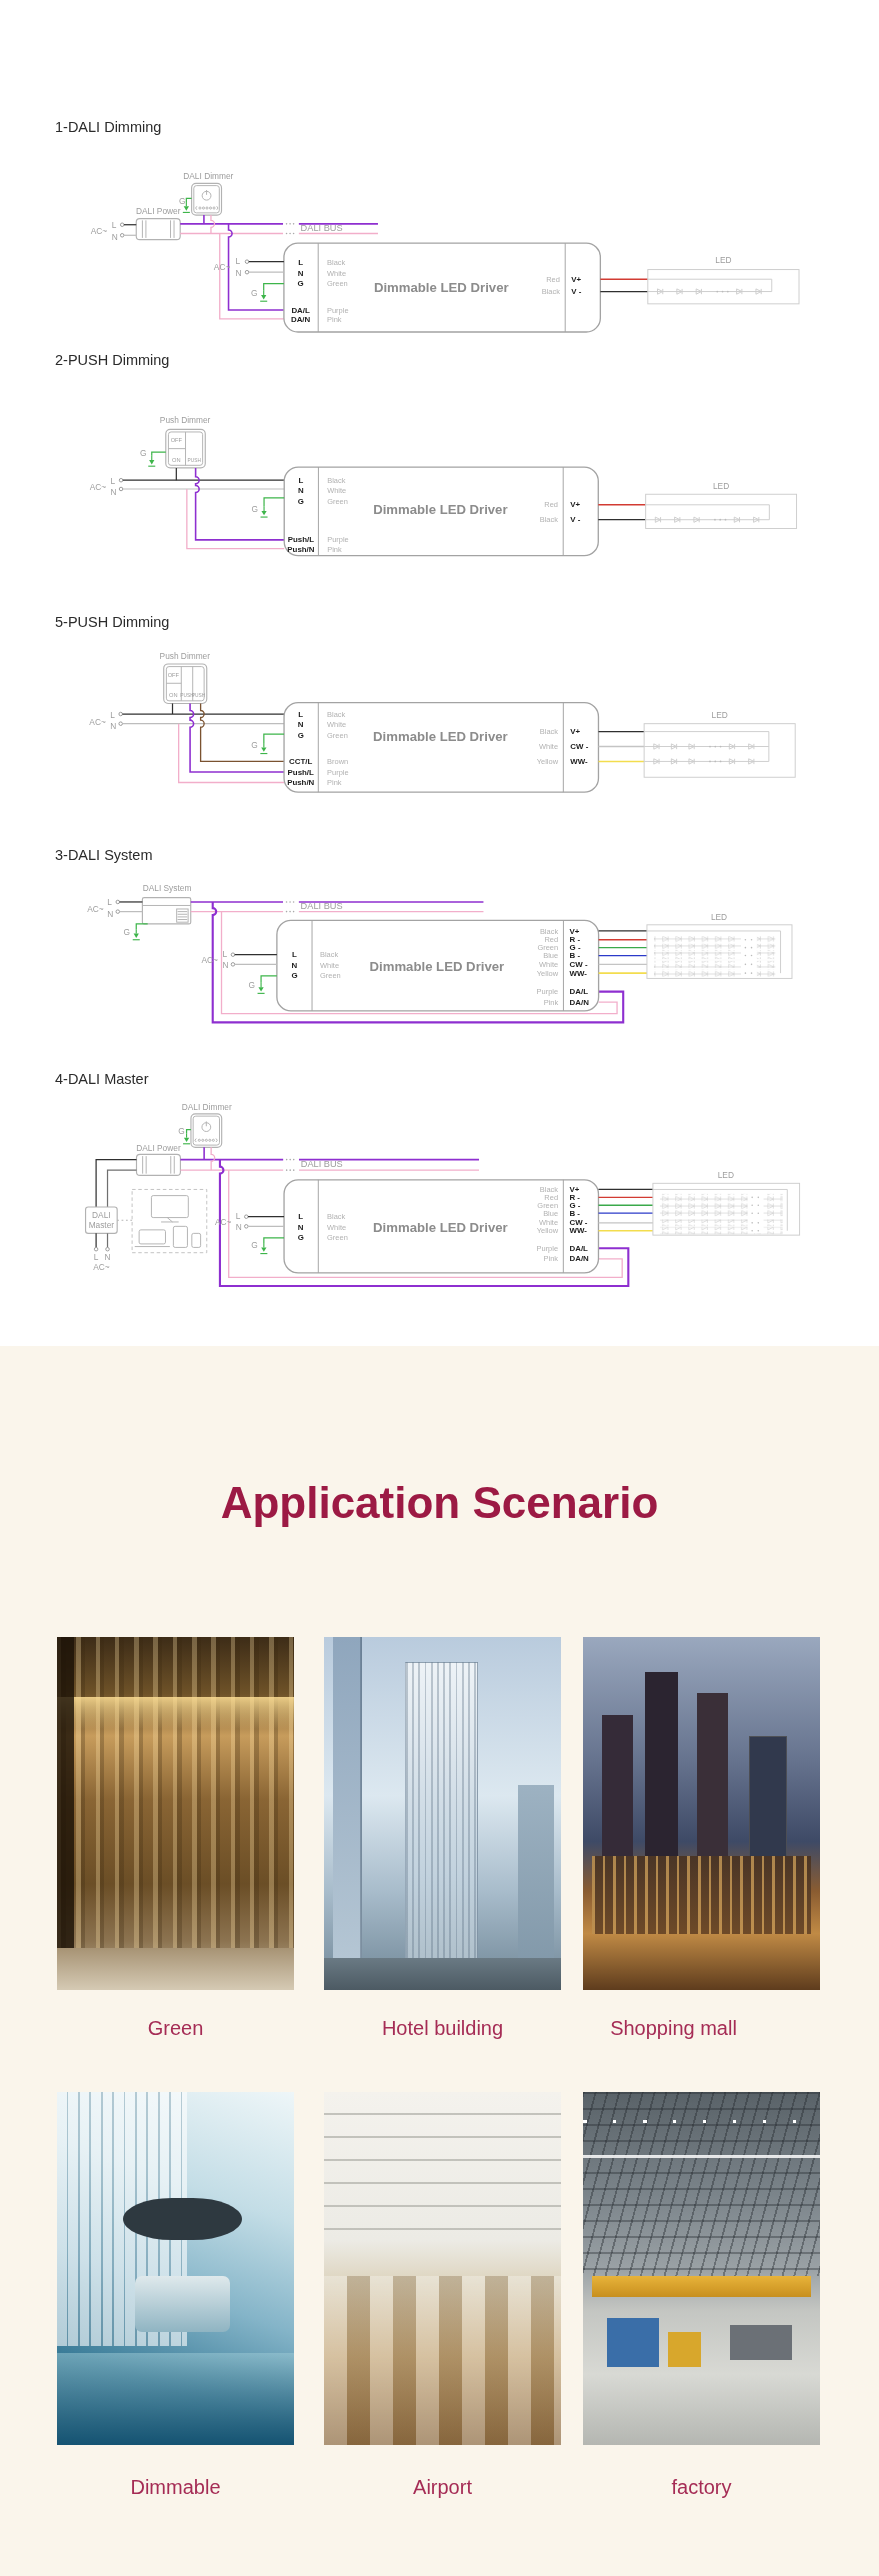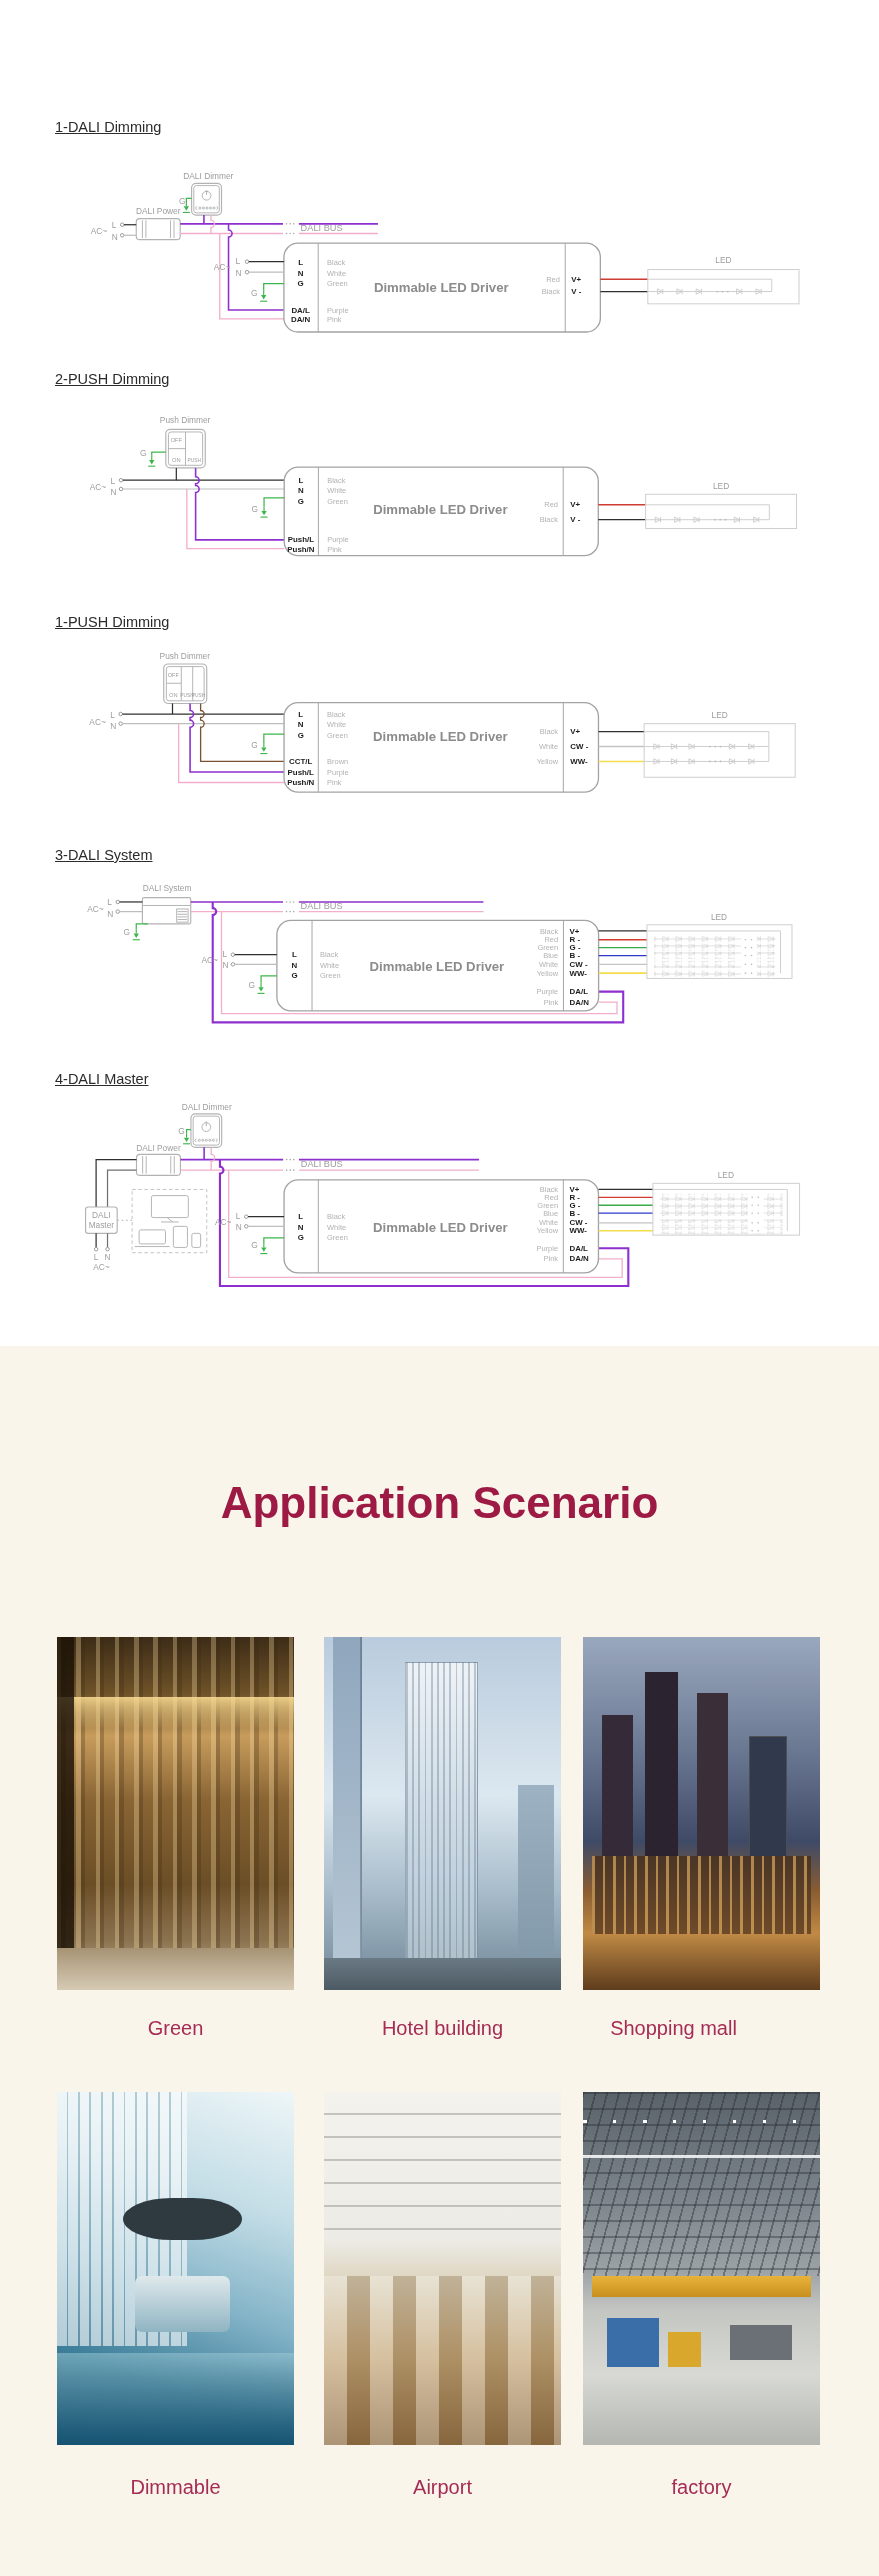--- a/index.html
+++ b/index.html
@@ -1,20 +1,20 @@
 <!DOCTYPE html>
 <html style="font-size:14px"><head>
 <meta charset="utf-8">
 <style>
   html,body{margin:0;padding:0;background:#fff;}
   .page{position:relative;width:879px;height:2576px;background:#ffffff;overflow:hidden;
         font-family:"Liberation Sans",sans-serif;}
   .main-title{position:absolute;top:33px;left:0;width:879px;text-align:center;
         font-size:35px;font-weight:bold;color:#9c1a44;letter-spacing:0.4px;}
-  .diag-heading{position:absolute;left:55px;font-size:14.5px;color:#2b2b2b;font-weight:400;text-decoration:underline;}
+  .diag-heading{position:absolute;left:55px;font-size:14.5px;color:#2b2b2b;font-weight:400;}
   .dsvg{position:absolute;left:0;width:879px;display:block;}
   svg text{font-family:"Liberation Sans",sans-serif;}
   .lbl{font-size:10.5px;fill:#9d9d9d;}
   .lbls{font-size:9.5px;fill:#9d9d9d;}
   .term{font-size:9px;font-weight:bold;fill:#1c1c1c;}
   .wn{font-size:8.5px;fill:#b2b2b2;}
   .dn{font-size:15px;font-weight:bold;fill:#8c8c8c;}
   .sw{font-size:6.5px;fill:#9d9d9d;}
   .sw2{font-size:5.5px;fill:#9d9d9d;}
   .dev{fill:#ffffff;stroke:#b2b2b2;stroke-width:1.3;}
@@ -210,21 +210,21 @@
         <use href="#di1" x="770" y="331"></use>
         <use href="#di1" x="792" y="331"></use>
       <circle cx="816" cy="331" r="1" fill="#bbb"></circle>
         <circle cx="822" cy="331" r="1" fill="#bbb"></circle>
         <circle cx="828" cy="331" r="1" fill="#bbb"></circle>
       <use href="#di1" x="838" y="331"></use>
         <use href="#di1" x="860" y="331"></use>
     </g>
   </svg>
 
-  <div class="diag-heading" style="top:371px">2-PUSH Dimming</div>
+  <div class="diag-heading" style="top:352px">2-PUSH Dimming</div>
 
   <svg class="dsvg" style="top:396px" width="879" height="193" viewBox="0 450 1000 220">
     <defs>
       <g id="gn2" class="gnd">
           <path d="M0,0 v5"></path>
           <path class="gndf" d="M-3,5 L3,5 L0,10 Z"></path>
           <path d="M-4,12 h8"></path>
         </g>
       <g id="di2">
           <path class="led" d="M0,-3 L6,0 L0,3 Z"></path>
@@ -295,21 +295,21 @@
         <use href="#di2" x="768" y="591"></use>
         <use href="#di2" x="790" y="591"></use>
       <circle cx="814" cy="591" r="1" fill="#bbb"></circle>
         <circle cx="820" cy="591" r="1" fill="#bbb"></circle>
         <circle cx="826" cy="591" r="1" fill="#bbb"></circle>
       <use href="#di2" x="836" y="591"></use>
         <use href="#di2" x="858" y="591"></use>
     </g>
   </svg>
 
-  <div class="diag-heading" style="top:614px">1-PUSH Dimming</div>
+  <div class="diag-heading" style="top:614px">5-PUSH Dimming</div>
 
   <svg class="dsvg" style="top:642px" width="879" height="202" viewBox="0 730 1000 230">
     <defs>
       <g id="gn3" class="gnd">
           <path d="M0,0 v5"></path>
           <path class="gndf" d="M-3,5 L3,5 L0,10 Z"></path>
           <path d="M-4,12 h8"></path>
         </g>
       <g id="di3">
           <path class="led" d="M0,-3 L6,0 L0,3 Z"></path>

